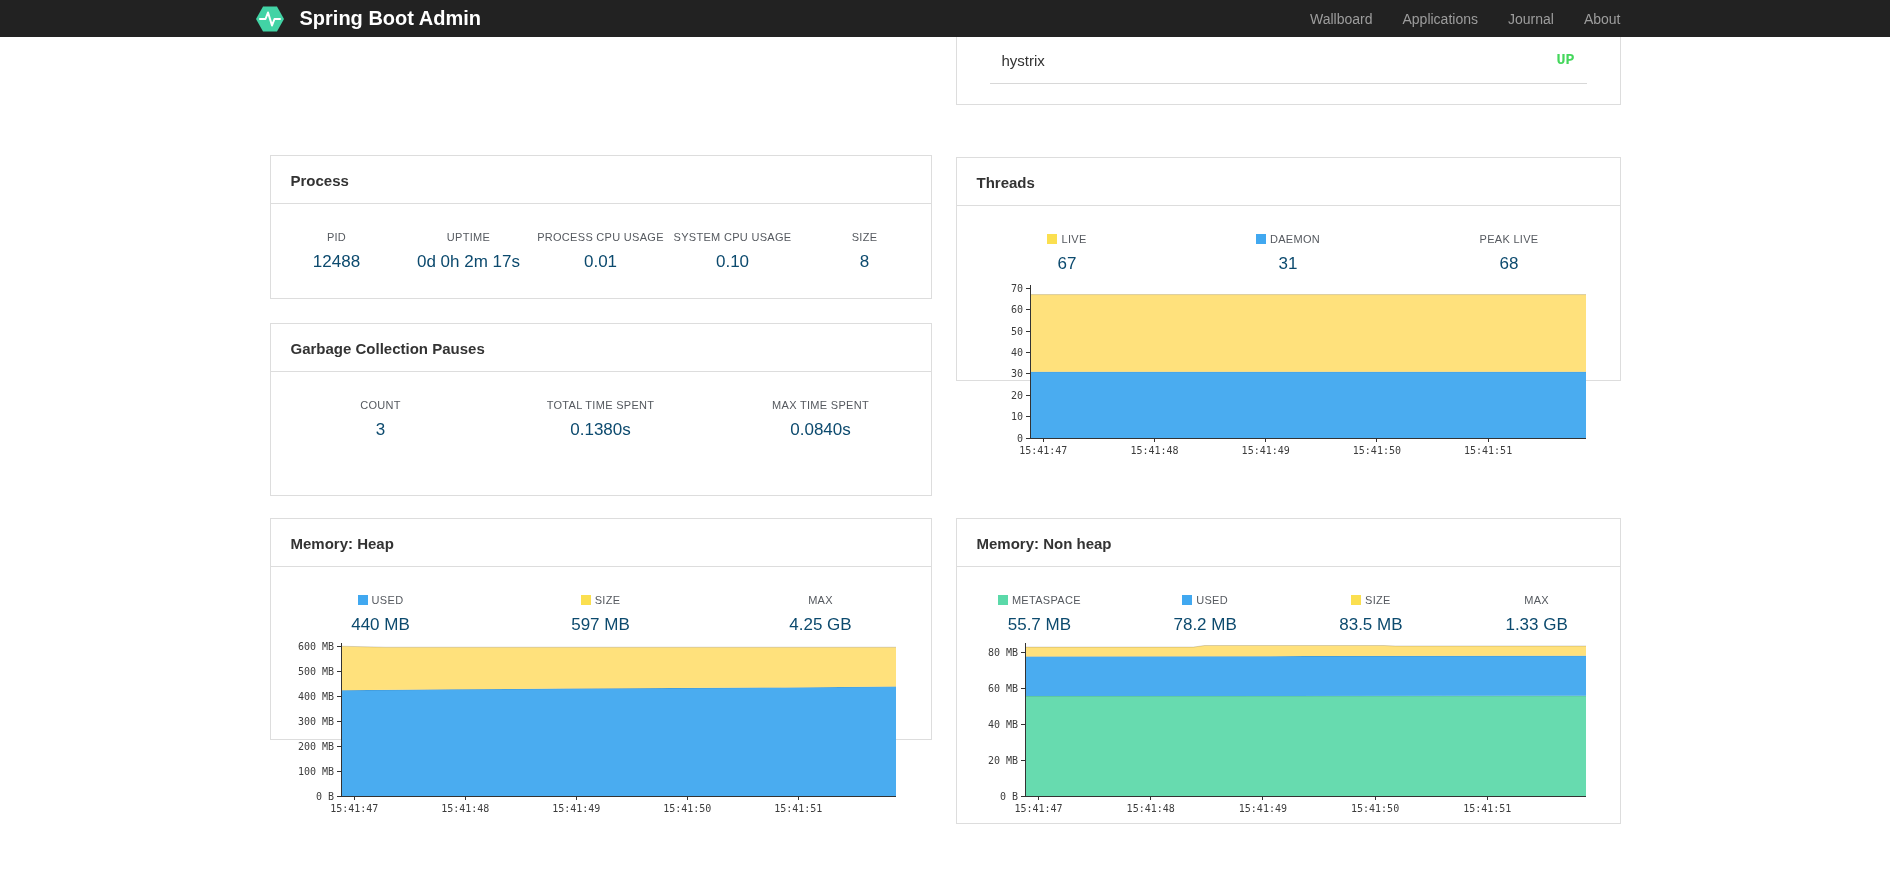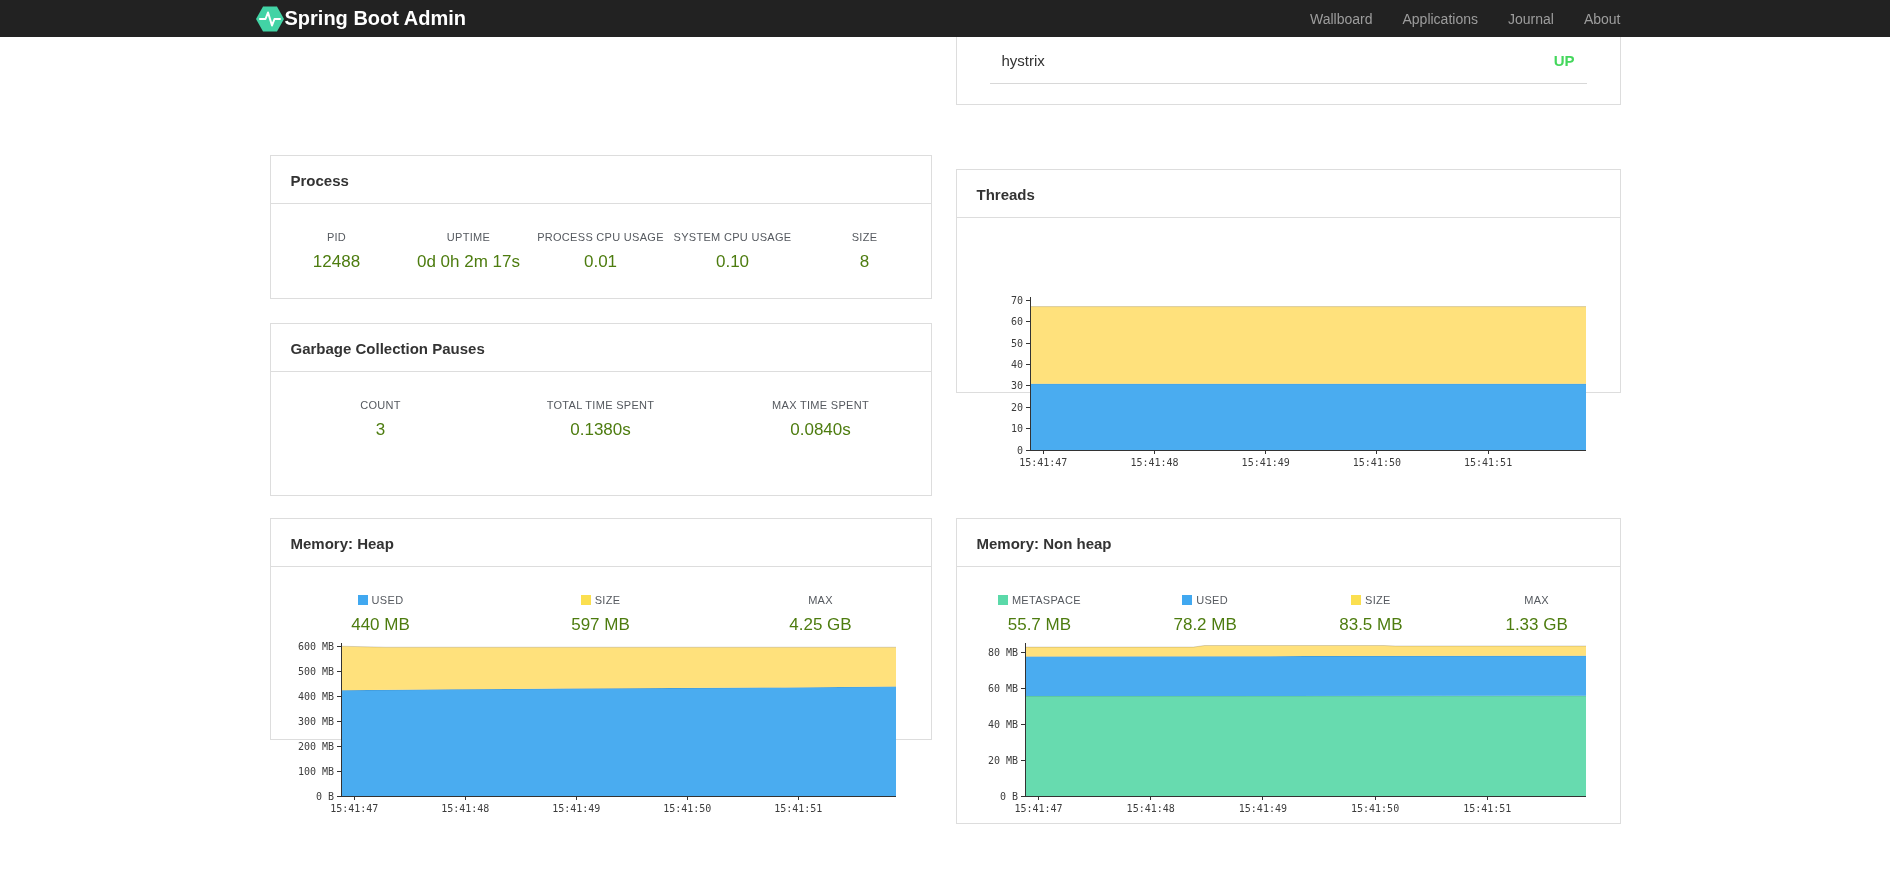--- a/index.html
+++ b/index.html
@@ -5,56 +5,56 @@
   * { box-sizing: border-box; }
   html,body { margin:0; padding:0; }
   body {
     width:1890px; height:892px; background:#fff; overflow:hidden;
     font-family:"Liberation Sans", sans-serif;
   }
   
   .navbar { height:37px; background:#222; }
   .nav-inner { width:1351px; margin:0 auto; height:100%;
     display:flex; align-items:center; justify-content:space-between; }
-  .brand { display:flex; align-items:center; gap:1px; margin-left:-14px;
+  .brand { display:flex; align-items:center; gap:16px; margin-left:-14px;
     color:#fff; font-size:20px; font-weight:700; text-decoration:none; cursor:pointer; }
   .nav-links { display:flex; }
   .nav-links a { color:#9d9d9d; font-size:14px; text-decoration:none;
     margin-left:30px; cursor:pointer; }
   
   .content { position:relative; width:1351px; margin:0 auto; height:855px; }
   .col-left  { position:absolute; left:0;    top:0; width:662px; height:100%; }
   .col-right { position:absolute; left:686px; top:0; width:665px; height:100%; }
   .panel { position:absolute; left:0; width:100%; background:#fff;
     border:1px solid #ddd; }
   .panel-heading { padding:16px 20px 14px; font-size:15px; font-weight:700;
     color:#333; border-bottom:1px solid #ddd; line-height:17px; }
   
   .metrics { display:flex; padding-top:26px; }
   .metric { flex:1; text-align:center; }
   .metric-label { font-size:11px; color:#55595f; letter-spacing:.3px; height:13px;
     margin-bottom:9px; display:flex; align-items:center; justify-content:center; gap:4px; }
   .swatch { width:10px; height:10px; display:inline-block; flex:none; }
-  .metric-value { font-size:17px; color:#4d7c0f; line-height:20px; }
+  .metric-value { font-size:17px; color:#0c4a6e; line-height:20px; }
   
   .chart { position:absolute; left:20px; }
   .chart svg { display:block; }
   .chart text { font-family:"DejaVu Sans Mono", monospace; font-size:10px; fill:#3c3c3c; }
   
   #panel-status { top:0; height:68px; border-top:none; }
   .status-row { display:flex; justify-content:space-between; align-items:center;
     height:46px; padding:0 45px; cursor:pointer; }
   .status-app { font-size:15px; font-weight:400; color:#333; }
-  .status-up { font-size:15px; font-weight:700; }
+  .status-up { font-size:15px; font-weight:700;font-family:Liberation Mono, monospace; }
   .status-divider { height:1px; background:#d8d8d8; margin:0 33px; }
   
   #panel-process { top:118px; height:144px; }
   #panel-gc      { top:286px; height:173px; }
   #panel-heap    { top:481px; height:222px; }
-  #panel-threads { top:132px; height:224px; }
+  #panel-threads { top:120px; height:224px; }
   #panel-nonheap { top:481px; height:306px; }
   #panel-threads .chart { top:122px; }
   #panel-heap .chart, #panel-nonheap .chart { top:119px; }
 </style>
 </head>
 <body>
 
 <div class="navbar">
   <div class="nav-inner">
     <a class="brand">
@@ -205,20 +205,42 @@
     <div class="panel" id="panel-status">
       <div class="status-row">
         <span class="status-app">hystrix</span>
         <span class="status-up" id="status-up" style="color: rgb(68, 215, 92);">UP</span>
       </div>
       <div class="status-divider"></div>
     </div>
 
     <div class="panel" id="panel-threads">
       <div class="panel-heading">Threads</div>
+      <div class="metrics">
+        <div class="metric">
+          <div class="metric-label">
+              <span class="swatch" style="background-color: rgb(251, 223, 79);"></span>
+              <span>LIVE</span>
+            </div>
+          <div class="metric-value">67</div>
+        </div>
+        <div class="metric">
+          <div class="metric-label">
+              <span class="swatch" style="background-color: rgb(65, 168, 240);"></span>
+              <span>DAEMON</span>
+            </div>
+          <div class="metric-value">31</div>
+        </div>
+        <div class="metric">
+          <div class="metric-label">
+              <span>PEAK LIVE</span>
+            </div>
+          <div class="metric-value">68</div>
+        </div>
+      </div>
       <div class="chart">
           <svg width="623" height="182">
             <path d="M53.0,91.7 L609.0,91.7 L609.0,158.0 L53.0,158.0 Z" fill="#4AACF0"></path>
             <path d="M53.0,91.7 L609.0,91.7" fill="none" stroke="rgba(0,0,0,0.15)" stroke-width="1"></path>
             <path d="M53.0,14.6 L609.0,14.6 L609.0,91.7 L53.0,91.7 Z" fill="#FFE17C"></path>
             <path d="M53.0,14.6 L609.0,14.6" fill="none" stroke="rgba(0,0,0,0.15)" stroke-width="1"></path>
             <line x1="53" y1="5" x2="53" y2="158" stroke="#333" shape-rendering="crispEdges"></line>
             <line x1="53" y1="158" x2="609" y2="158" stroke="#333" shape-rendering="crispEdges"></line>
             <line x1="49" y1="158.0" x2="53" y2="158.0" stroke="#333" shape-rendering="crispEdges"></line>
             <text x="46" y="161.5" text-anchor="end">0</text>

